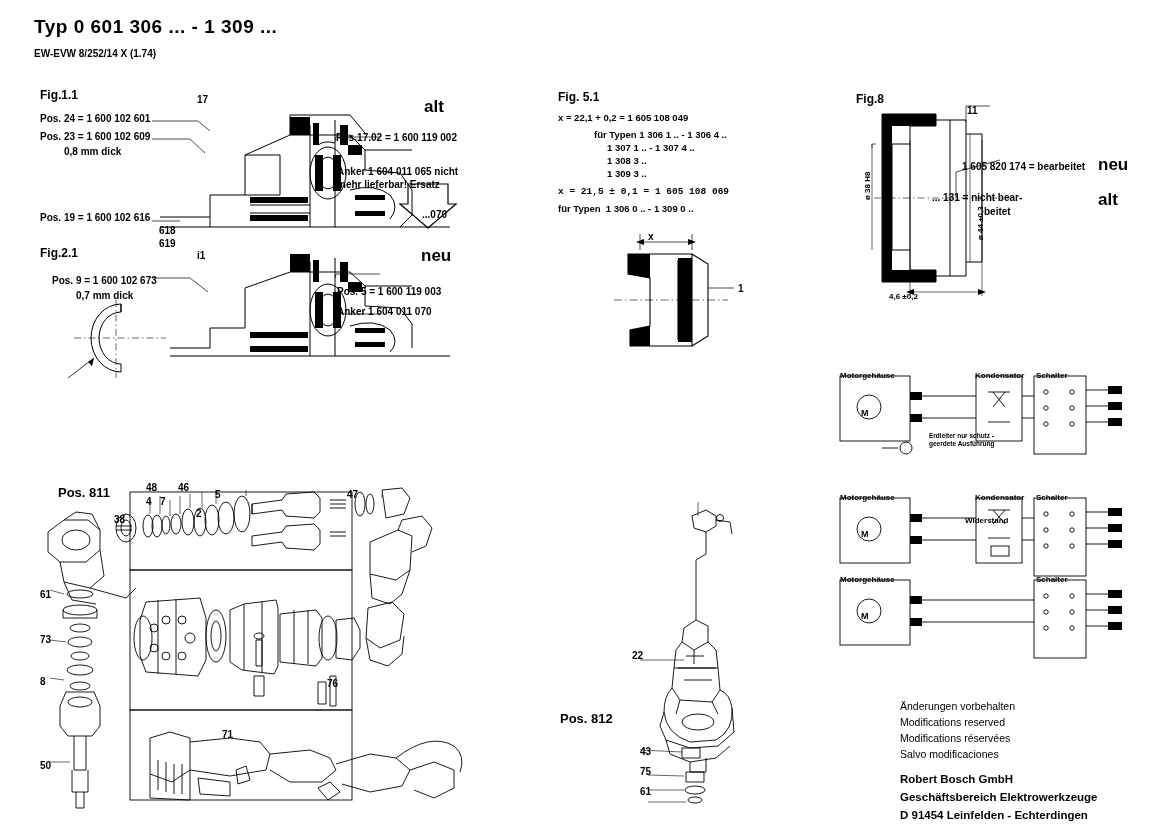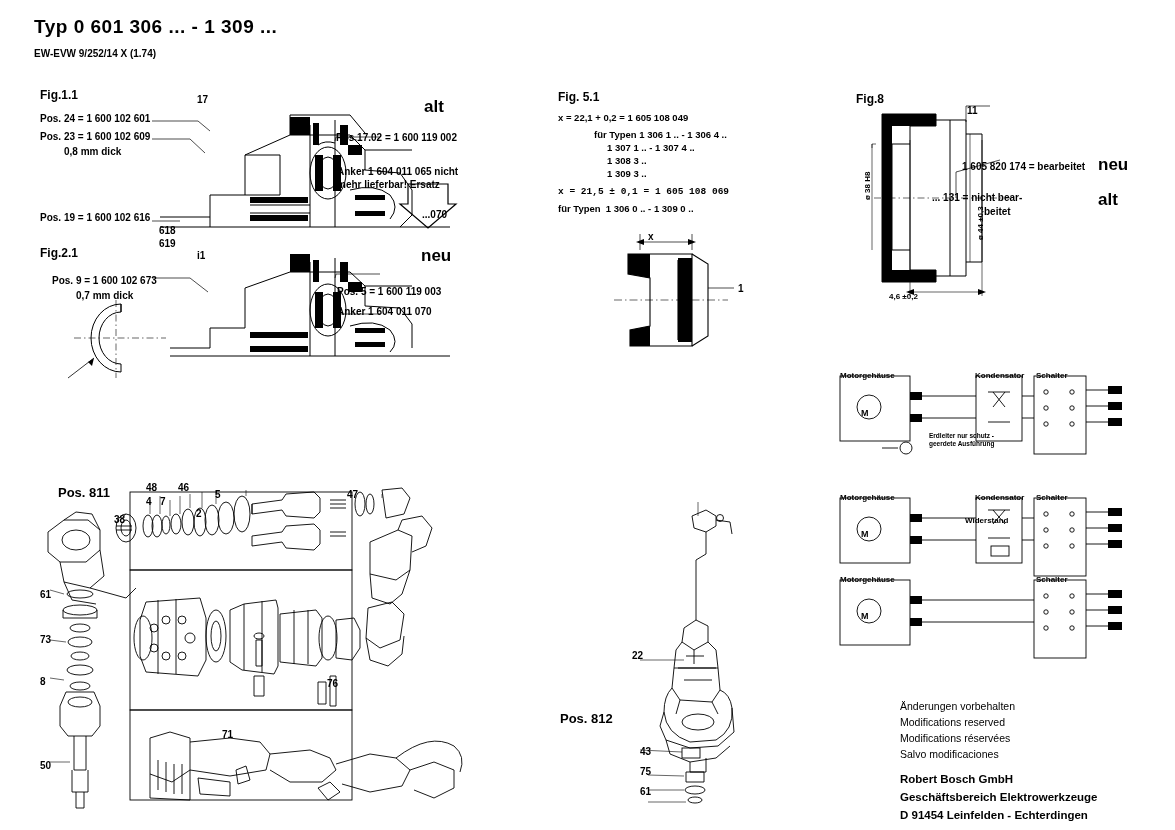--- a/index.html
+++ b/index.html
@@ -25,21 +25,21 @@
   svg{display:block;overflow:visible;}
   .ln{stroke:#000;fill:none;}
   .hatch{fill:#000;}
   .footer{font-size:10.5px;line-height:13.5px;white-space:pre;}
   .footerb{font-size:11.5px;font-weight:bold;line-height:15px;white-space:pre;}
 </style>
 </head>
 <body>
 
 <div class="abs title" style="left:34px;top:16px;">Typ 0 601 306 ... - 1 309 ...</div>
-<div class="abs subtitle" style="left:34px;top:48px;">EW-EVW 9/252/14 X (1.74)</div>
+<div class="abs subtitle" style="left:34px;top:48px;">EW-EVW 8/252/14 X (1.74)</div>
 
 <div class="abs fig" style="left:40px;top:88px;">Fig.1.1</div>
 <div class="abs big" style="left:424px;top:97px;">alt</div>
 
 <div class="abs t b" style="left:40px;top:113px;">Pos. 24 = 1 600 102 601</div>
 <div class="abs t b" style="left:40px;top:131px;">Pos. 23 = 1 600 102 609</div>
 <div class="abs t b" style="left:64px;top:146px;">0,8 mm dick</div>
 <div class="abs t b" style="left:40px;top:212px;">Pos. 19 = 1 600 102 616</div>
 <div class="abs t b" style="left:159px;top:225px;">618</div>
 <div class="abs t b" style="left:159px;top:238px;">619</div>

